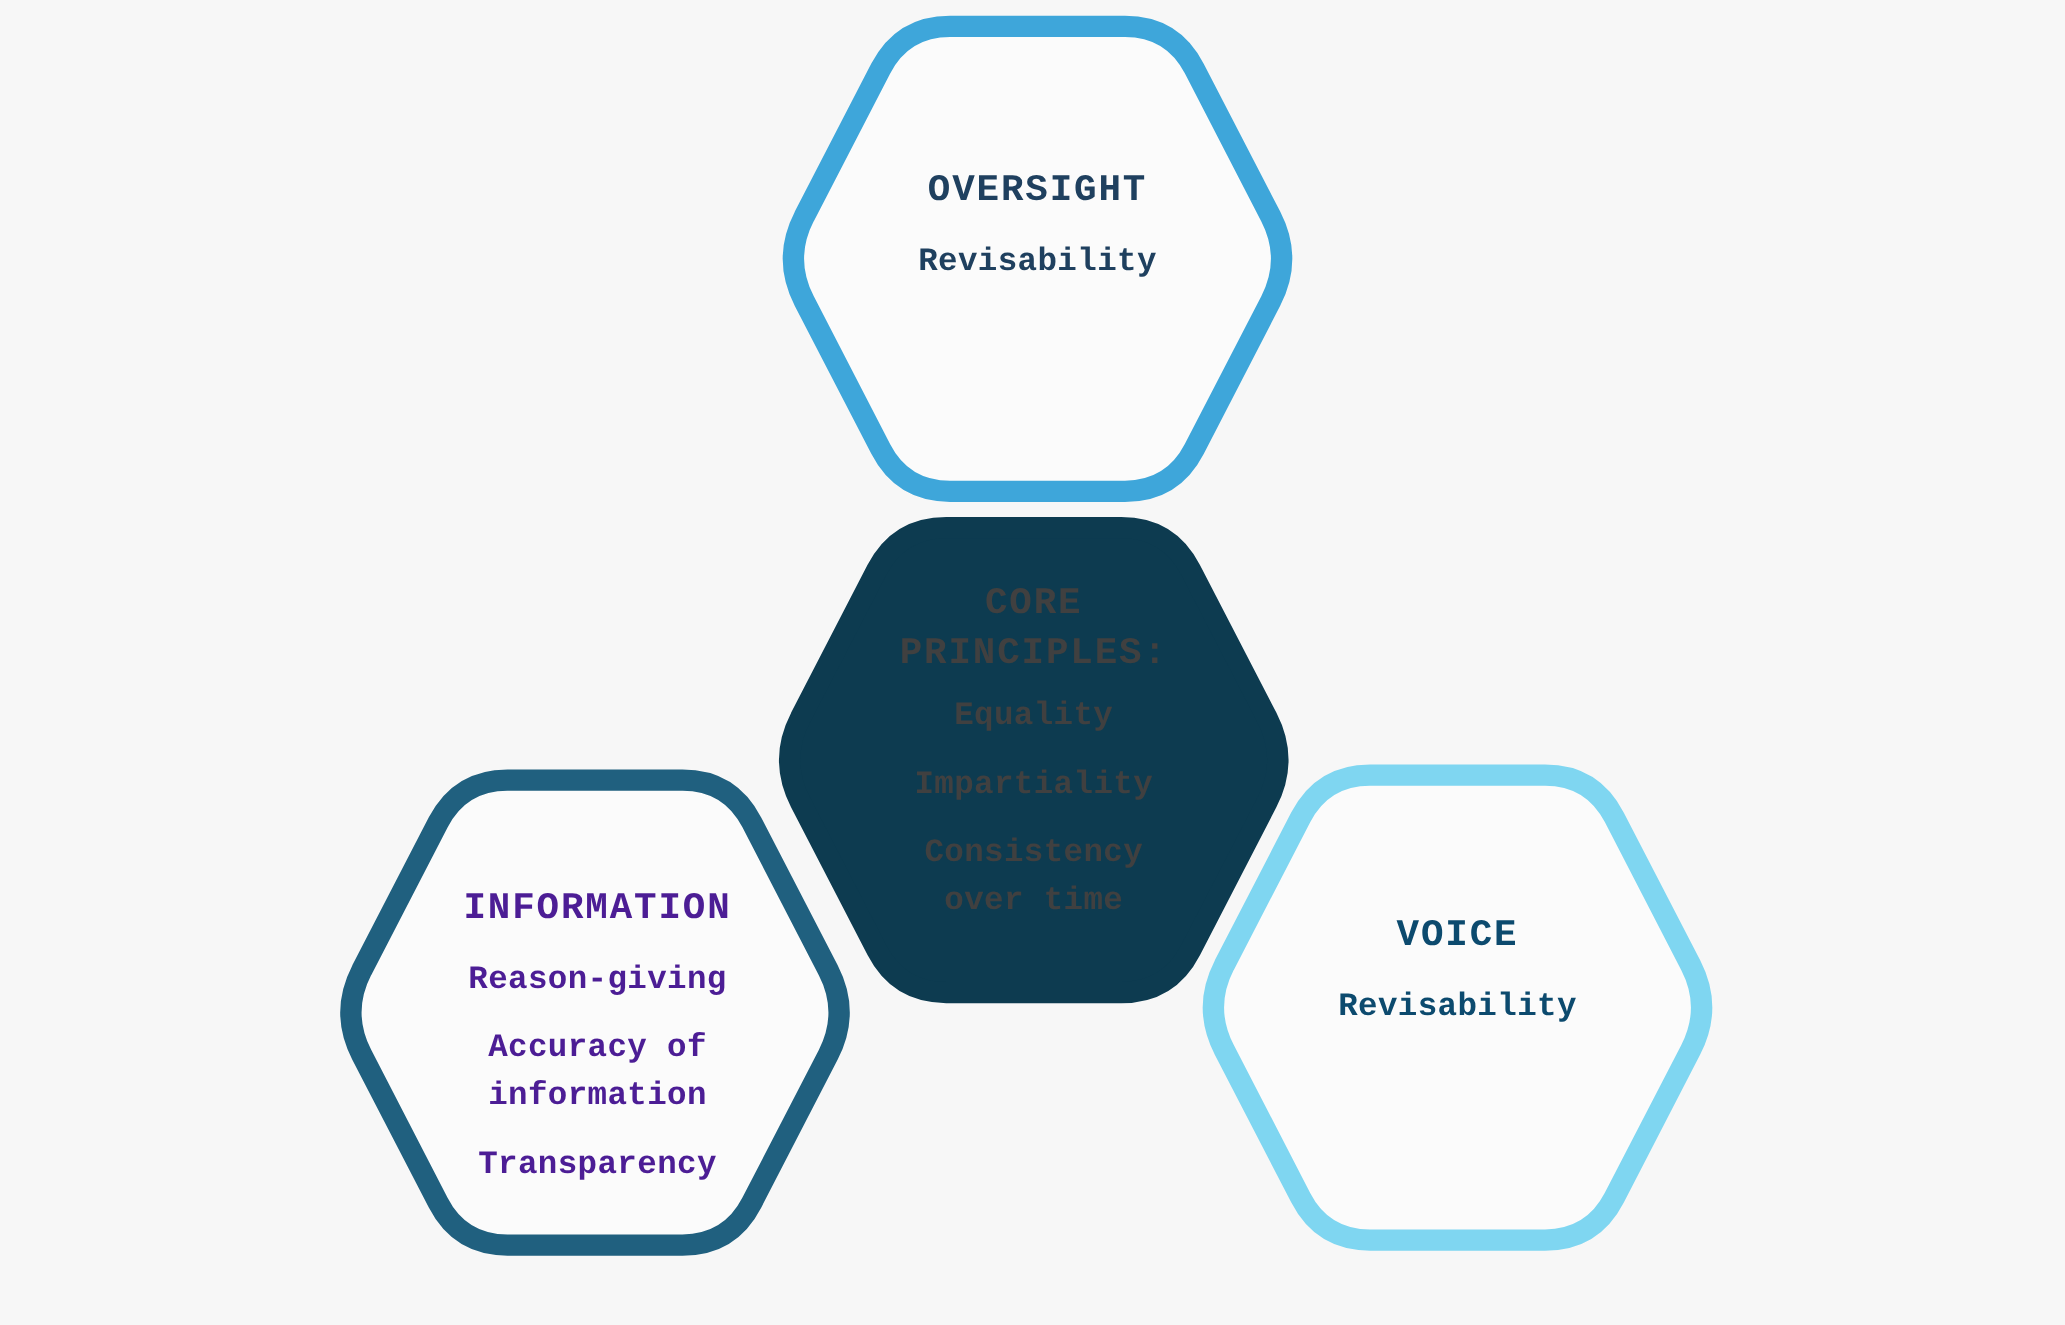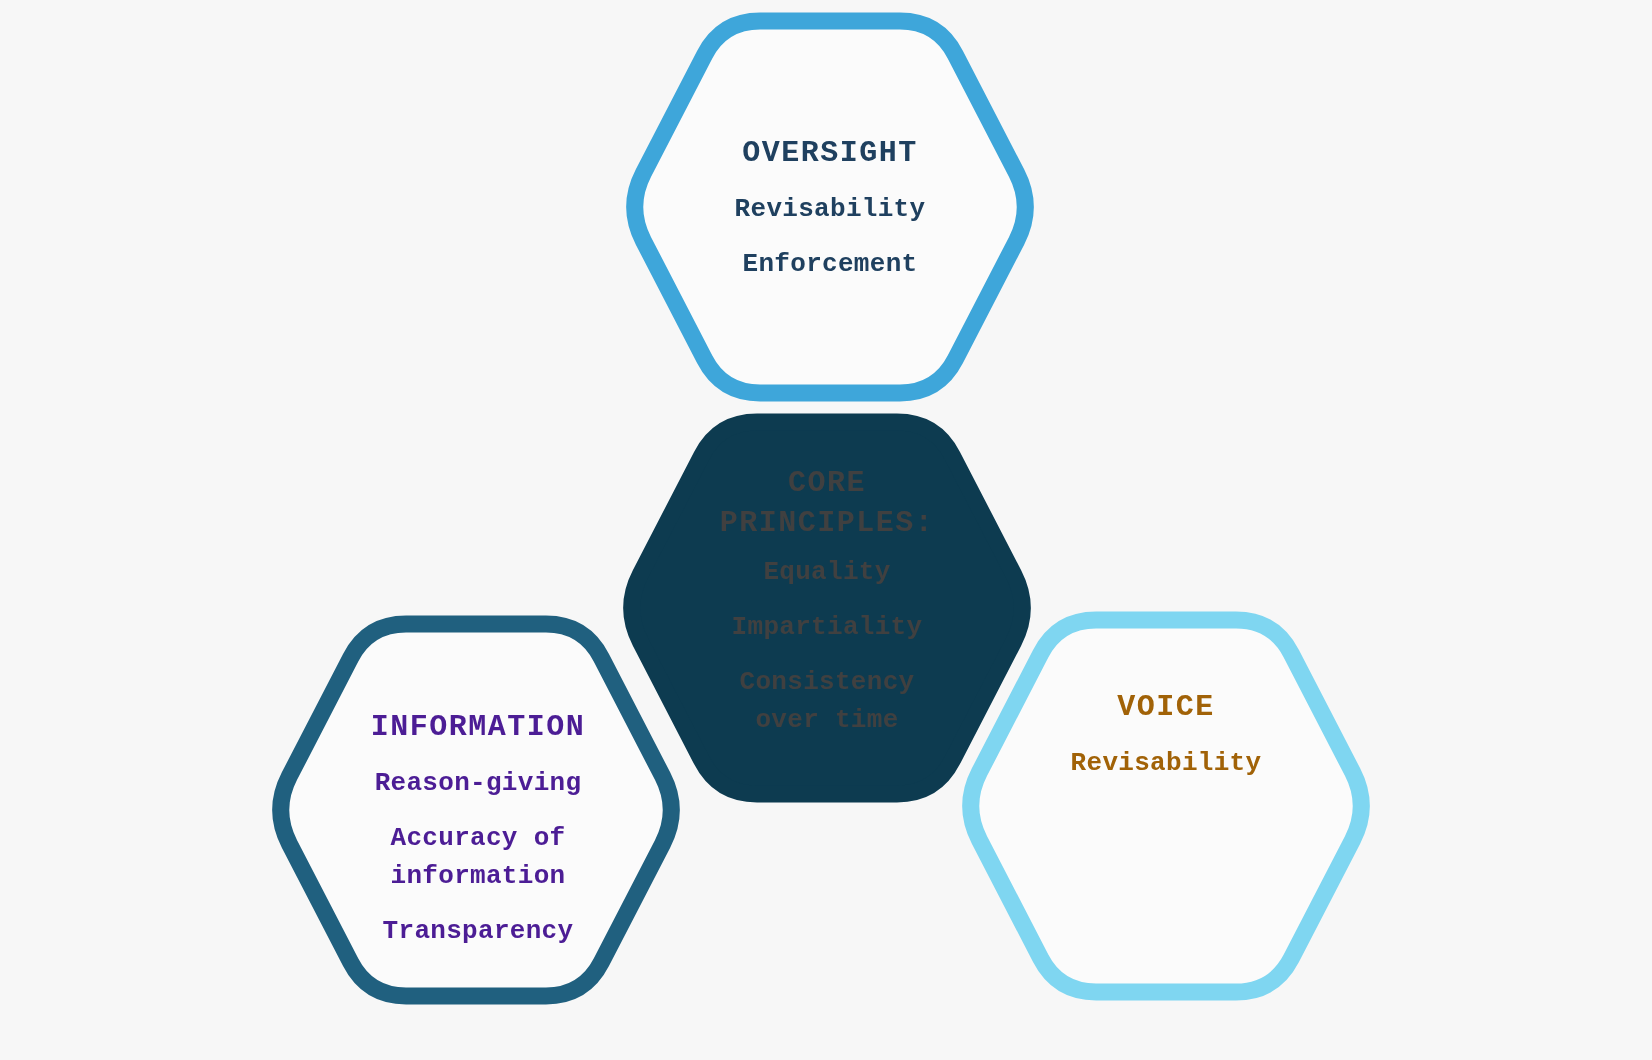--- a/index.html
+++ b/index.html
@@ -62,21 +62,20 @@
 <div class="stage">
 
   <div class="hex" style="left:615px; top:10px;">
     <svg class="hex-svg" width="430" height="394" viewBox="-215 -197 430 394">
       <path class="hex-path" d="M -186.6,-33.8 L -125.4,-152.2 Q -108,-186 -70,-186 L 70,-186 Q 108,-186 125.4,-152.2 L 186.6,-33.8 Q 204,0 186.6,33.8 L 125.4,152.2 Q 108,186 70,186 L -70,186 Q -108,186 -125.4,152.2 L -186.6,33.8 Q -204,0 -186.6,-33.8 Z" style="stroke: rgb(62, 166, 218); fill: rgb(251, 251, 251);"></path>
     </svg>
   </div>
   <div class="hex-text" style="left: 620px; top: 126px; color: rgb(31, 64, 95);">
     <div class="hex-title">OVERSIGHT</div>
     <div class="hex-item">Revisability</div>
-    <div class="hex-item">Enforcement</div>
   </div>
 
   <div class="hex hex--core" style="left:612px; top:411px;">
     <svg class="hex-svg" width="430" height="394" viewBox="-215 -197 430 394">
       <path class="hex-path" d="M -186.6,-33.8 L -125.4,-152.2 Q -108,-186 -70,-186 L 70,-186 Q 108,-186 125.4,-152.2 L 186.6,-33.8 Q 204,0 186.6,33.8 L 125.4,152.2 Q 108,186 70,186 L -70,186 Q -108,186 -125.4,152.2 L -186.6,33.8 Q -204,0 -186.6,-33.8 Z" style="stroke: rgb(13, 59, 80); fill: rgb(13, 59, 80);"></path>
     </svg>
   </div>
   <div class="hex-text hex--core" style="left: 617px; top: 463px; color: #404040;">
     <div class="hex-title">CORE PRINCIPLES:</div>
     <div class="hex-item">Equality</div>
@@ -94,18 +93,18 @@
     <div class="hex-item">Reason-giving</div>
     <div class="hex-item">Accuracy of information</div>
     <div class="hex-item">Transparency</div>
   </div>
 
   <div class="hex" style="left:951px; top:609px;">
     <svg class="hex-svg" width="430" height="394" viewBox="-215 -197 430 394">
       <path class="hex-path" d="M -186.6,-33.8 L -125.4,-152.2 Q -108,-186 -70,-186 L 70,-186 Q 108,-186 125.4,-152.2 L 186.6,-33.8 Q 204,0 186.6,33.8 L 125.4,152.2 Q 108,186 70,186 L -70,186 Q -108,186 -125.4,152.2 L -186.6,33.8 Q -204,0 -186.6,-33.8 Z" style="stroke: rgb(127, 214, 241); fill: rgb(251, 251, 251);"></path>
     </svg>
   </div>
-  <div class="hex-text" style="left: 956px; top: 680px; color: #a16207;">
+  <div class="hex-text" style="left: 956px; top: 722px; color: #0c4a6e;">
     <div class="hex-title">VOICE</div>
     <div class="hex-item">Revisability</div>
   </div>
 
 </div>
 
 </body></html>

